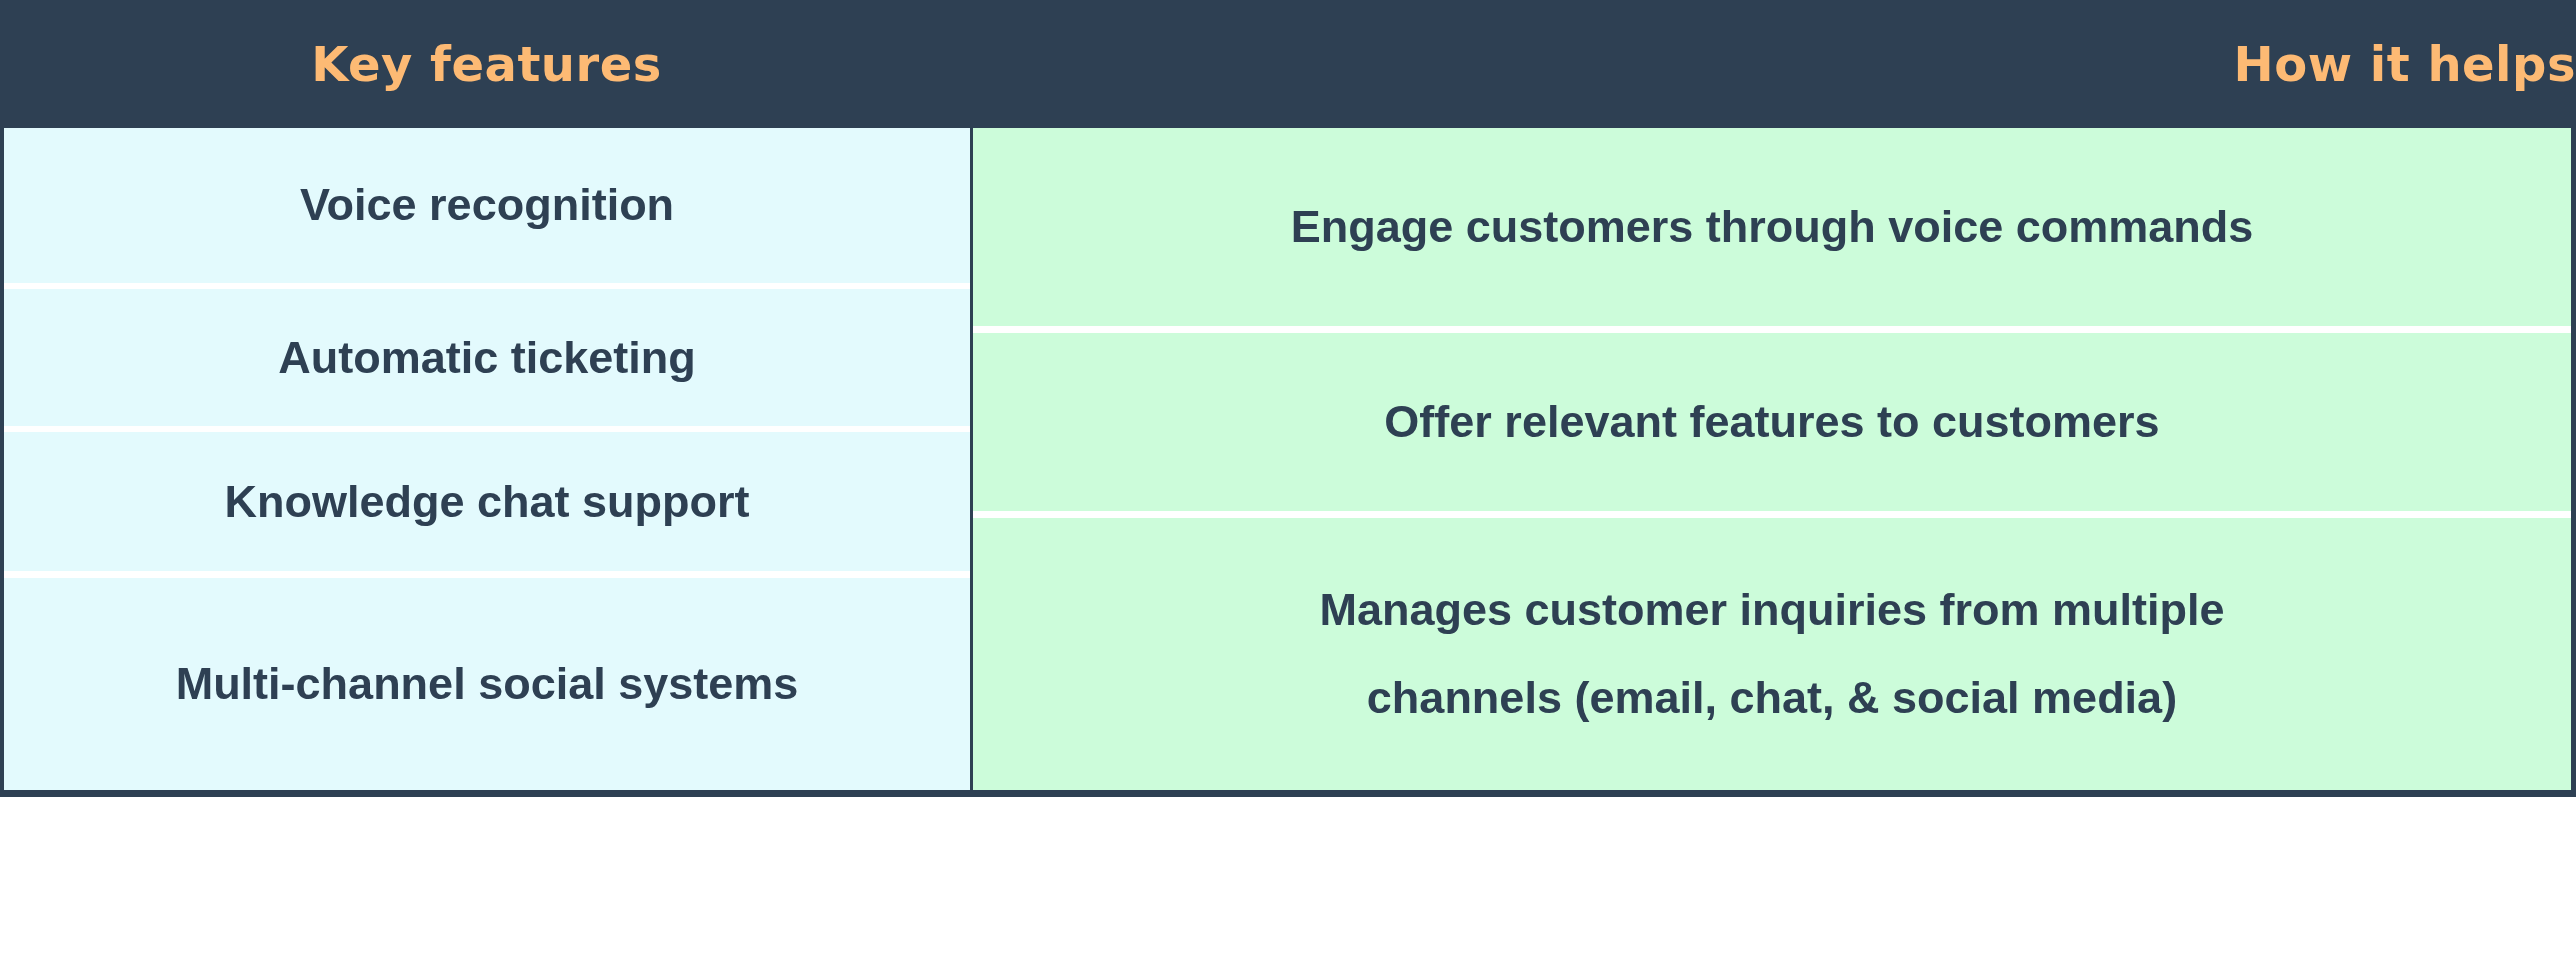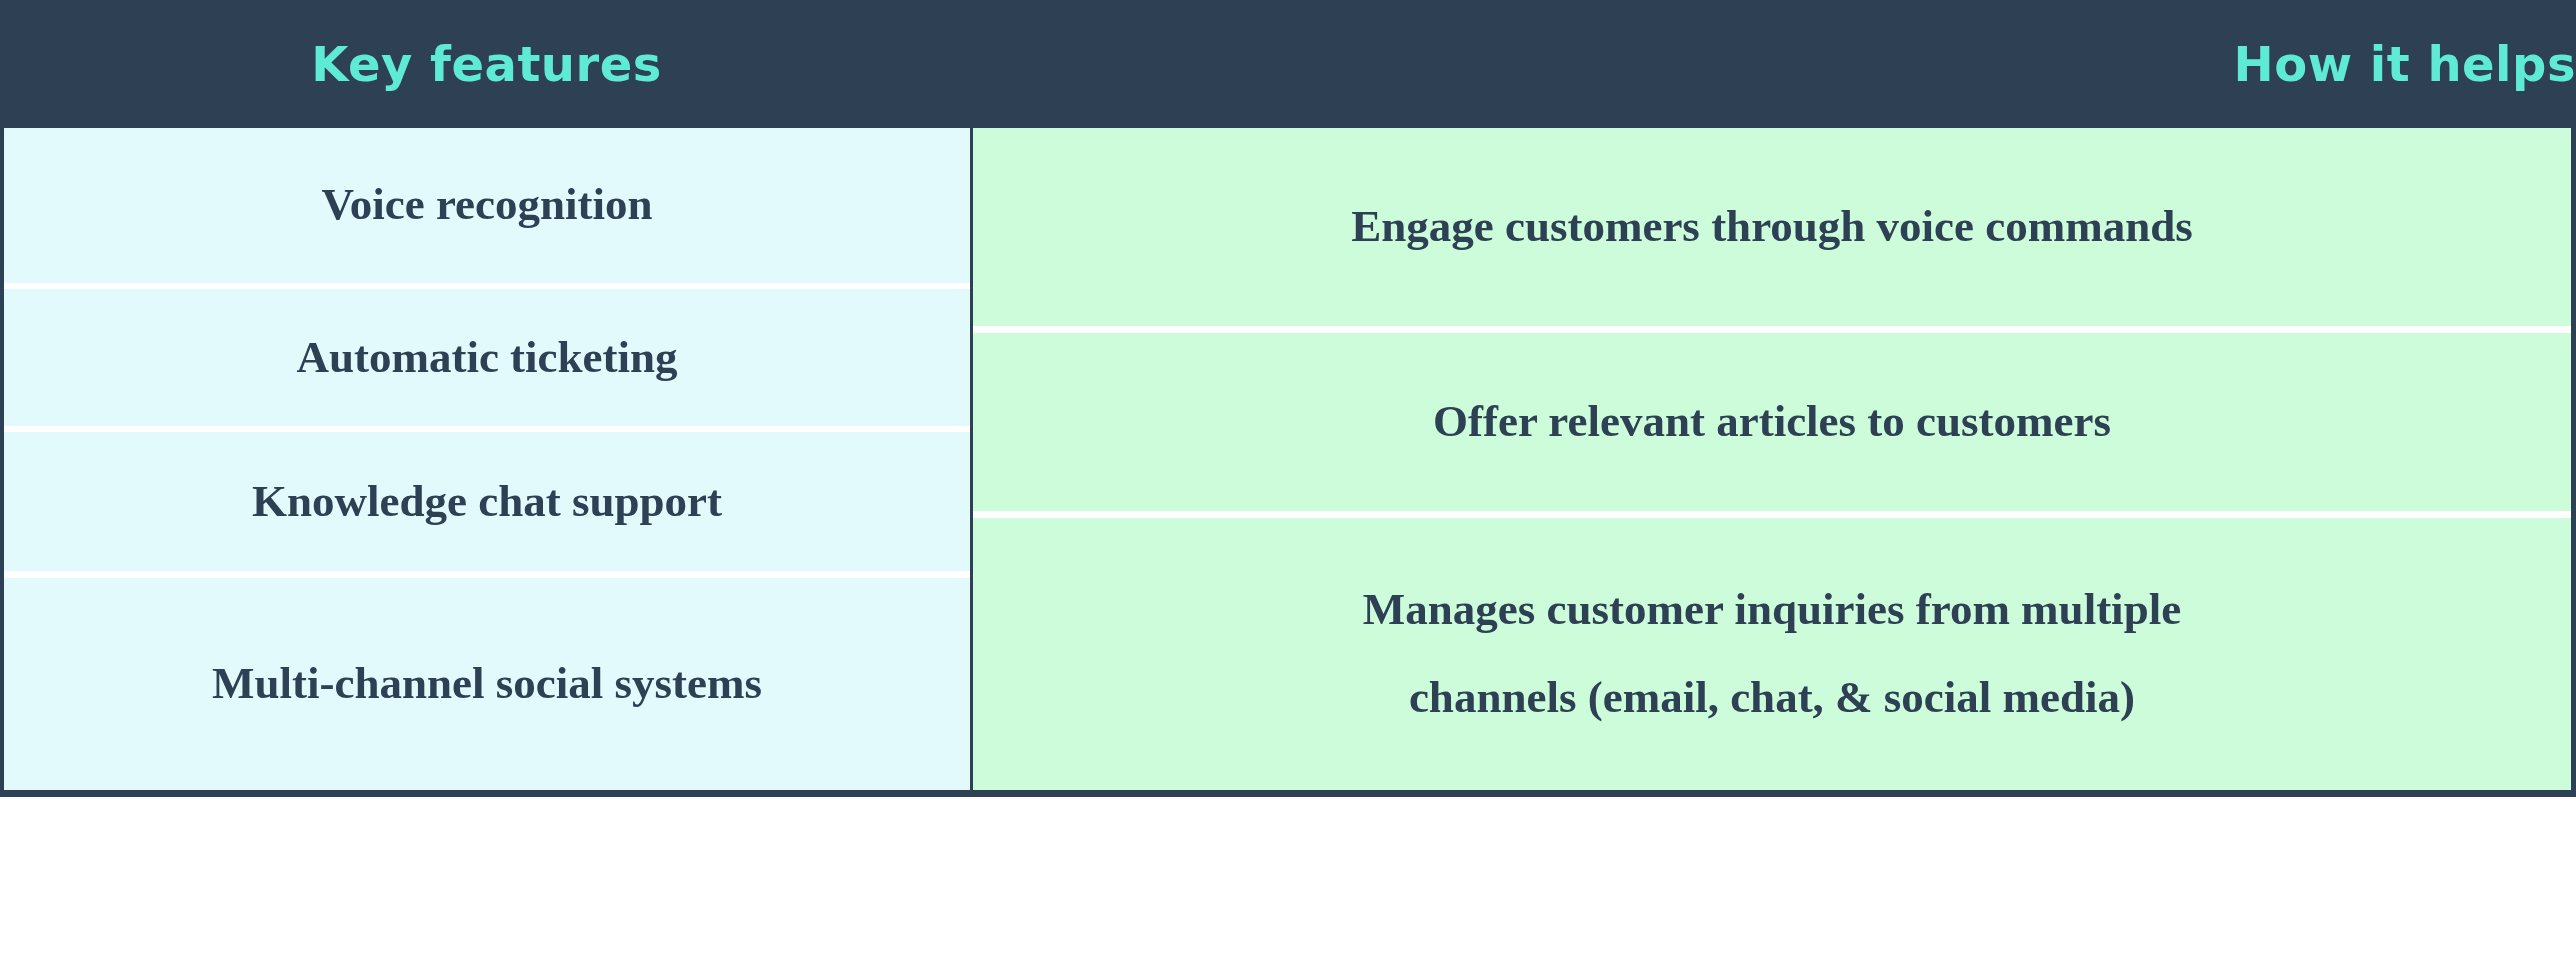--- a/index.html
+++ b/index.html
@@ -18,38 +18,37 @@
   
   .header-row {
     display: flex;
     height: 128px;
     background: #2e4053;
   }
   .header-cell {
     display: flex;
     align-items: center;
     justify-content: center;
-    color: #5eead4;
+    color: #fdba74;
     font-family: "DejaVu Sans", sans-serif;
     font-weight: bold;
     font-size: 48px;
     letter-spacing: 0.5px;
   }
   .header-cell.left  { width: 973px; }
   .header-cell.right { flex: 1; justify-content: flex-end; }
   
   .body {
     display: flex;
     height: 669px;
     box-sizing: border-box;
     border-left: 4.8px solid #2e4053;
     border-right: 5.8px solid #2e4053;
     border-bottom: 7.7px solid #2e4053;
     background: #ffffff;
-    font-family: Liberation Serif, serif;
   }
   .col {
     display: flex;
     flex-direction: column;
     row-gap: 6.8px;            
     background: #ffffff;
     height: 100%;
   }
   .col-left {
     width: 969px;
@@ -96,20 +95,20 @@
 
     <div class="col col-left">
       <div class="cell feature r1">Voice recognition</div>
       <div class="cell feature r2">Automatic ticketing</div>
       <div class="cell feature r3">Knowledge chat support</div>
       <div class="cell feature r4">Multi-channel social systems</div>
     </div>
 
     <div class="col col-right">
       <div class="cell benefit r1">Engage customers through voice commands</div>
-      <div class="cell benefit r3">Offer relevant articles to customers</div>
+      <div class="cell benefit r3">Offer relevant features to customers</div>
       <div class="cell benefit r4">Manages customer inquiries from multiple
 channels (email, chat, &amp; social media)</div>
     </div>
 
   </div>
 </div>
 
 
 </body></html>

